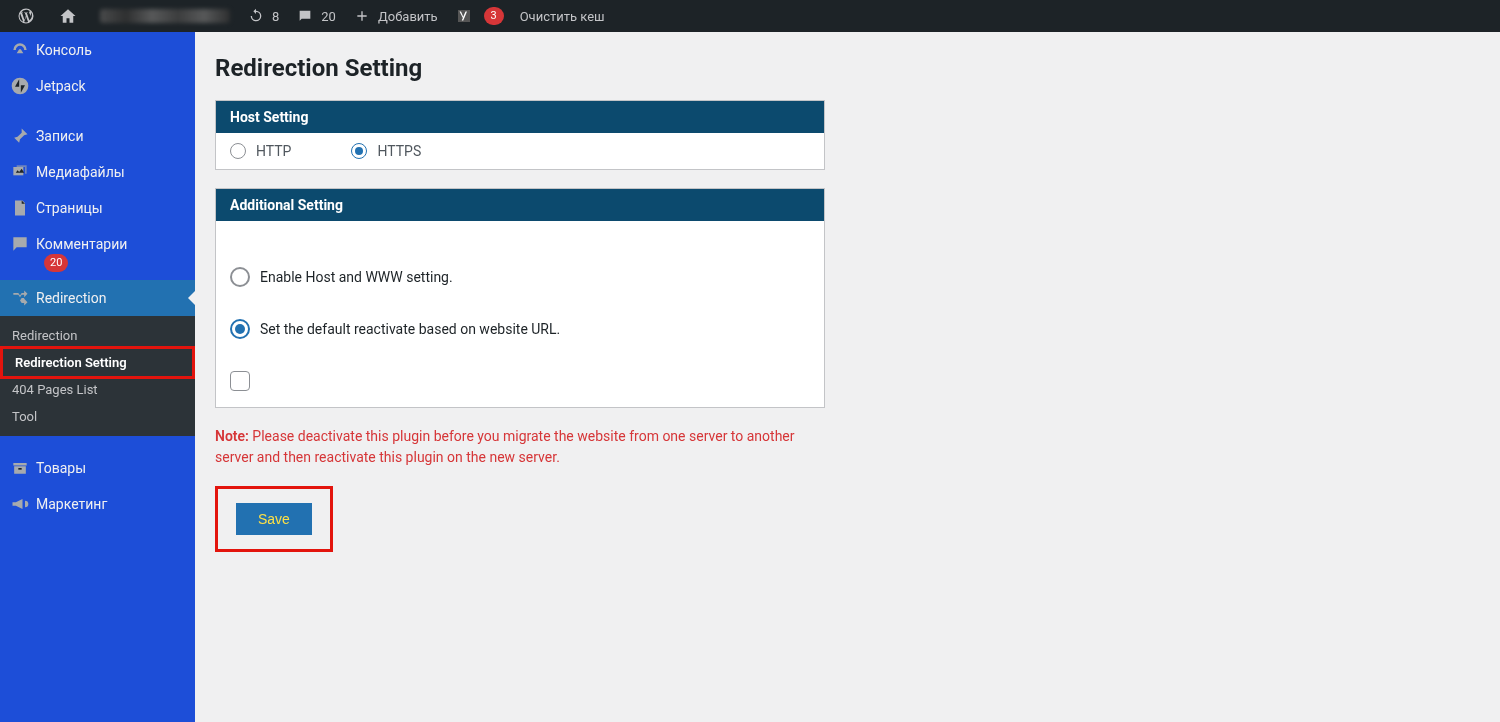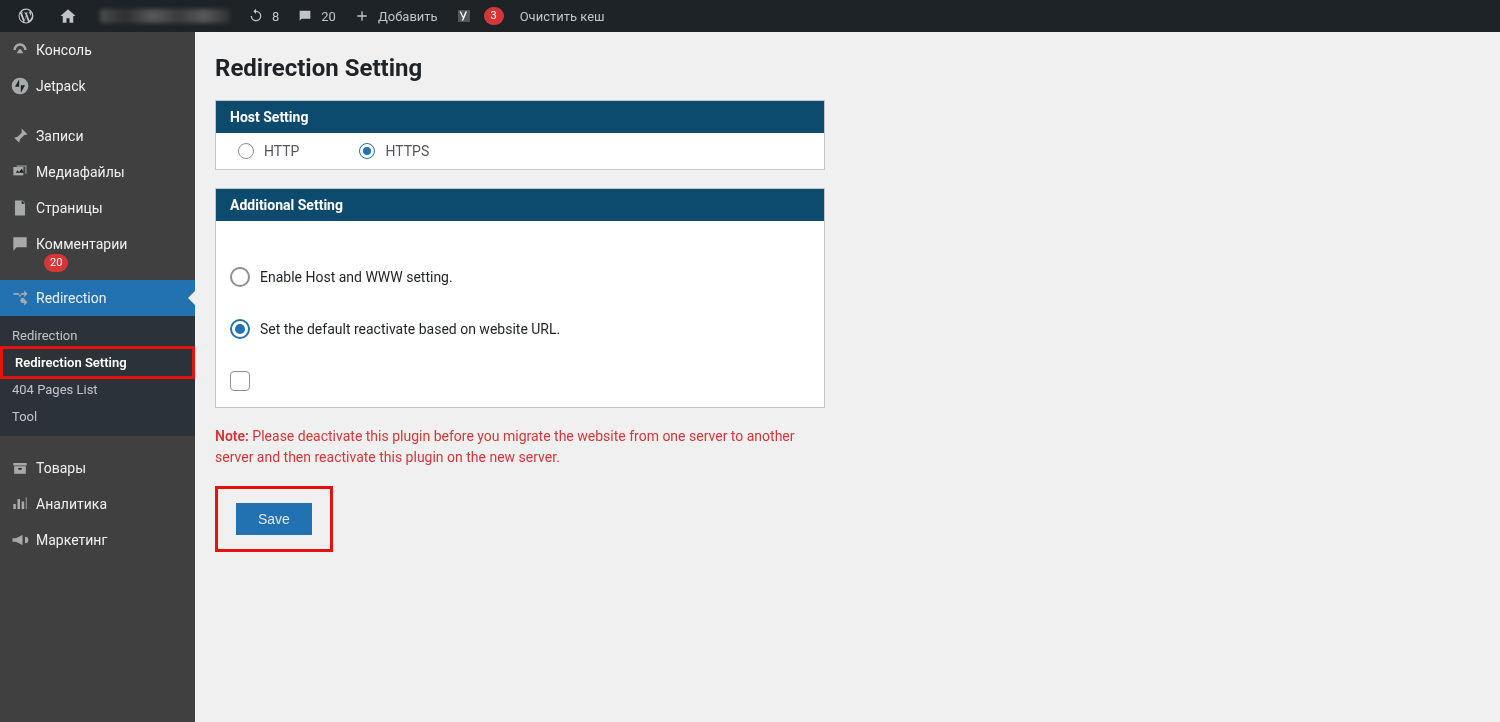--- a/index.html
+++ b/index.html
@@ -52,21 +52,21 @@
     width: 130px;
     height: 14px;
     background: linear-gradient(90deg,#555 0%,#333 20%,#666 40%,#444 60%,#666 80%,#333 100%);
     filter: blur(2px);
     border-radius: 3px;
     opacity: 0.8;
   }
   .layout { display: flex; height: calc(100% - 32px); }
   .sidebar {
     width: 195px;
-    background: #404040;
+    background: #1d4ed8;
     color: #c3c4c7;
     font-size: 14px;
     display: flex;
     flex-direction: column;
     overflow: hidden;
   }
   .sidebar .menu-item {
     display: flex;
     align-items: center;
     padding: 8px 10px;
@@ -128,21 +128,21 @@
     margin-bottom: 18px;
   }
   .panel-header {
     background: #0c4a6e;
     color: #fff;
     font-weight: 700;
     font-size: 14px;
     padding: 8px 14px;
   }
   .panel-body {
-    padding: 10px 22px;
+    padding: 10px 14px;
     display: flex;
     align-items: flex-start;
     gap: 60px;
     font-size: 14px;
     color: #50575e;
   }
   .radio {
     appearance: none;
     width: 16px;
     height: 16px;
@@ -206,21 +206,21 @@
   .note {
     color:#d63638;
     font-size:14px;
     width: 610px;
     line-height:1.5;
     margin: 4px 0 18px 0;
   }
   .note strong { font-weight:600; }
   .save-btn {
     background:#2271b1;
-    color:#e5e5e5;
+    color:#fde047;
     border:none;
     padding: 8px 22px;
     font-size:14px;
     cursor:pointer;
   }
   .save-wrap {
     border: 3px solid #e3140d;
     padding: 14px 18px;
     display:inline-block;
   }
@@ -363,28 +363,20 @@
     </div>
     <div class="separator"></div>
     <div class="menu-item">
       <span class="icon">
           <svg viewBox="0 0 24 24" width="20" height="20">
             <path d="M4 6h16v3H4zM5 10h14v9H5z"></path>
             <path d="M10 12h4v2h-4z" fill="#1d2327"></path>
           </svg>
         </span>
       <span class="label">Товары</span>
-    </div>
-    <div class="menu-item">
-      <span class="icon">
-          <svg viewBox="0 0 24 24" width="20" height="20">
-            <path d="M4 18h3v-6H4zM9 18h3V6H9zM14 18h3v-9h-3zM19 18h1V4h-1z"></path>
-          </svg>
-        </span>
-      <span class="label">Аналитика</span>
     </div>
     <div class="menu-item">
       <span class="icon">
           <svg viewBox="0 0 24 24" width="20" height="20">
             <path d="M3 10v4h4l8 4V6l-8 4zM18 8a4 4 0 010 8z"></path>
           </svg>
         </span>
       <span class="label">Маркетинг</span>
     </div>
   </div>

